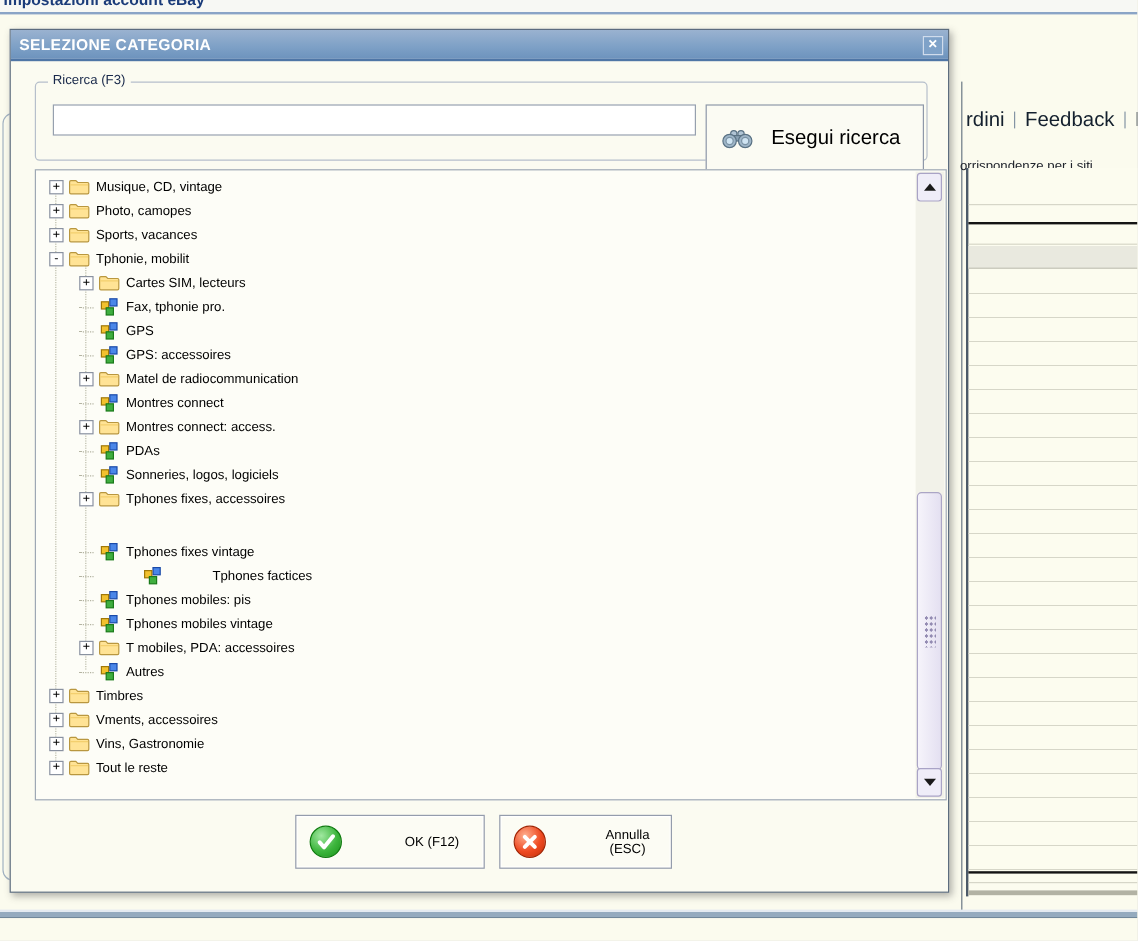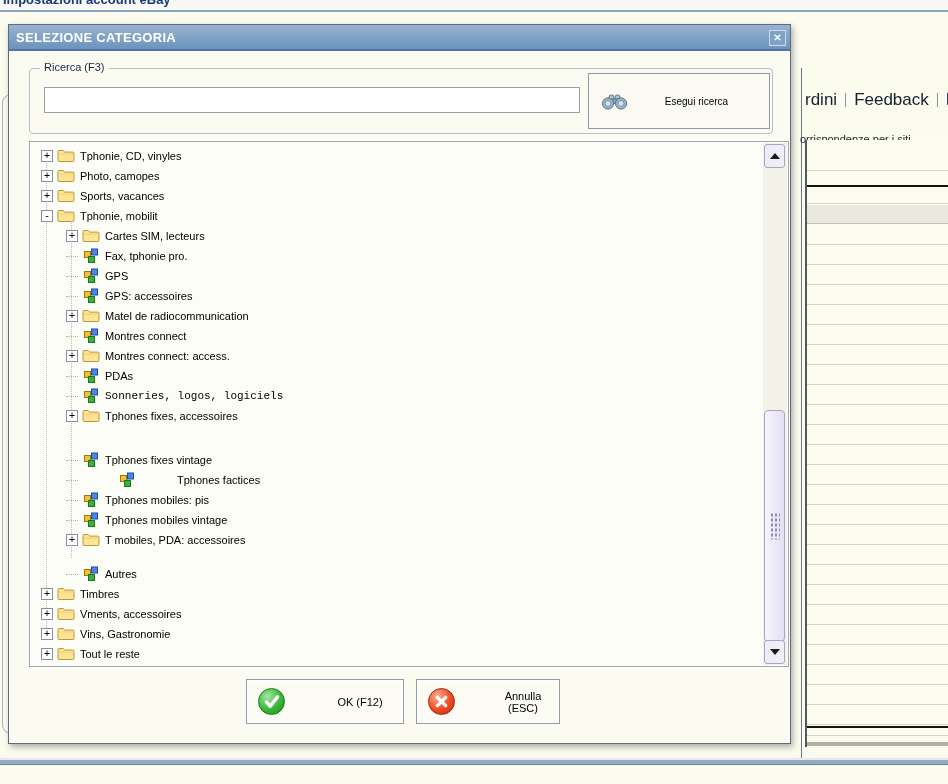--- a/index.html
+++ b/index.html
@@ -39,22 +39,22 @@
     border-bottom:2px solid #4F76A6;color:#fff;font-weight:bold;font-size:13px;
     line-height:26px;padding-left:7px;letter-spacing:.3px;}
   .close-btn{position:absolute;top:5px;right:4px;width:17px;height:16px;background:#7FA2C8;
     border:1px solid #D0DCEC;color:#fff;font-size:10px;font-weight:bold;line-height:14px;text-align:center;}
 
   .search-group{position:absolute;left:20px;top:43px;width:744px;height:66px;
     border:1px solid #B6BFCB;border-radius:4px;}
   .group-label{position:absolute;top:-8px;left:10px;background:#FBFBF1;padding:0 4px;font-size:11px;color:#18284A;}
   .search-input{position:absolute;left:14px;top:18px;width:536px;height:26px;border:1px solid #96A0AE;
     background:#fff;font-size:12px;padding:0 4px;font-family:"Liberation Sans",sans-serif;}
-  .search-btn{position:absolute;left:558px;top:4px;width:182px;height:56px;background:#FBFBF3;
-    border:1px solid #8E98A8;display:flex;align-items:center;font-size:10px;color:#000;
+  .search-btn{position:absolute;left:558px;top:18px;width:182px;height:56px;background:#FBFBF3;
+    border:1px solid #8E98A8;display:flex;align-items:center;font-size:17px;color:#000;
     font-family:"Liberation Sans",sans-serif;padding:0;}
   .binoc{margin:0 6px 0 12px;display:flex;}
   .search-btn .lbl{flex:1;text-align:center;padding-right:10px;}
 
   
   .tree{position:absolute;left:20px;top:116px;width:760px;height:526px;border:1px solid #9EA8B4;background:#FDFDF7;}
   .tree-items{position:absolute;left:0;top:4px;right:27px;}
   .tree-row{display:flex;align-items:center;height:20px;}
   .t-slot{width:18px;height:20px;flex:none;display:flex;align-items:center;justify-content:center;}
   .expander{width:12px;height:12px;border:1px solid #8A92A0;background:#fff;font-size:10px;line-height:10px;
@@ -154,21 +154,21 @@
           <div class="tree-row" style="padding-left: 8px;">
             <span class="t-slot">
               <span class="expander">+</span>
             </span>
             <span class="t-ico">
               <svg width="18" height="14" viewBox="0 0 18 14">
                 <path d="M1 4 L1 2.6 Q1 1.5 2.1 1.5 L6.2 1.5 L7.8 3.1 L15.9 3.1 Q17 3.1 17 4.2 L17 11.4 Q17 12.5 15.9 12.5 L2.1 12.5 Q1 12.5 1 11.4 Z" fill="#FFE395" stroke="#B9973F"></path>
                 <path d="M1.6 5 L16.4 5" stroke="#F3Cf6E" stroke-width="1"></path>
               </svg>
             </span>
-            <span class="t-label">Tphonie, CD, vinyles</span>
+            <span class="t-label">Musique, CD, vintage</span>
           </div>
           <div class="tree-row" style="padding-left: 8px;">
             <span class="t-slot">
               <span class="expander">+</span>
             </span>
             <span class="t-ico">
               <svg width="18" height="14" viewBox="0 0 18 14">
                 <path d="M1 4 L1 2.6 Q1 1.5 2.1 1.5 L6.2 1.5 L7.8 3.1 L15.9 3.1 Q17 3.1 17 4.2 L17 11.4 Q17 12.5 15.9 12.5 L2.1 12.5 Q1 12.5 1 11.4 Z" fill="#FFE395" stroke="#B9973F"></path>
                 <path d="M1.6 5 L16.4 5" stroke="#F3Cf6E" stroke-width="1"></path>
               </svg>
@@ -293,21 +293,21 @@
             </span>
             <span class="t-ico">
               <svg width="16" height="16" viewBox="0 0 16 16">
                 <rect x="8.5" y="1" width="6" height="6" fill="#4A86E8" stroke="#1A4AA8"></rect>
                 <rect x="1.5" y="3.5" width="6" height="6" fill="#F2C12E" stroke="#A07808"></rect>
                 <rect x="5.5" y="8.5" width="6" height="6" fill="#3FAE3F" stroke="#1A7A1A"></rect>
               </svg>
             </span>
             <span class="t-label">PDAs</span>
           </div>
-          <div class="tree-row" style="padding-left: 33px; font-family: Liberation Mono, monospace;">
+          <div class="tree-row" style="padding-left: 33px;">
             <span class="t-slot">
               <span class="stub"></span>
             </span>
             <span class="t-ico">
               <svg width="16" height="16" viewBox="0 0 16 16">
                 <rect x="8.5" y="1" width="6" height="6" fill="#4A86E8" stroke="#1A4AA8"></rect>
                 <rect x="1.5" y="3.5" width="6" height="6" fill="#F2C12E" stroke="#A07808"></rect>
                 <rect x="5.5" y="8.5" width="6" height="6" fill="#3FAE3F" stroke="#1A7A1A"></rect>
               </svg>
             </span>
@@ -382,21 +382,21 @@
               <span class="expander">+</span>
             </span>
             <span class="t-ico">
               <svg width="18" height="14" viewBox="0 0 18 14">
                 <path d="M1 4 L1 2.6 Q1 1.5 2.1 1.5 L6.2 1.5 L7.8 3.1 L15.9 3.1 Q17 3.1 17 4.2 L17 11.4 Q17 12.5 15.9 12.5 L2.1 12.5 Q1 12.5 1 11.4 Z" fill="#FFE395" stroke="#B9973F"></path>
                 <path d="M1.6 5 L16.4 5" stroke="#F3Cf6E" stroke-width="1"></path>
               </svg>
             </span>
             <span class="t-label">T mobiles, PDA: accessoires</span>
           </div>
-          <div class="tree-row" style="padding-left: 33px; margin-top: 14px;">
+          <div class="tree-row" style="padding-left: 33px;">
             <span class="t-slot">
               <span class="stub"></span>
             </span>
             <span class="t-ico">
               <svg width="16" height="16" viewBox="0 0 16 16">
                 <rect x="8.5" y="1" width="6" height="6" fill="#4A86E8" stroke="#1A4AA8"></rect>
                 <rect x="1.5" y="3.5" width="6" height="6" fill="#F2C12E" stroke="#A07808"></rect>
                 <rect x="5.5" y="8.5" width="6" height="6" fill="#3FAE3F" stroke="#1A7A1A"></rect>
               </svg>
             </span>

